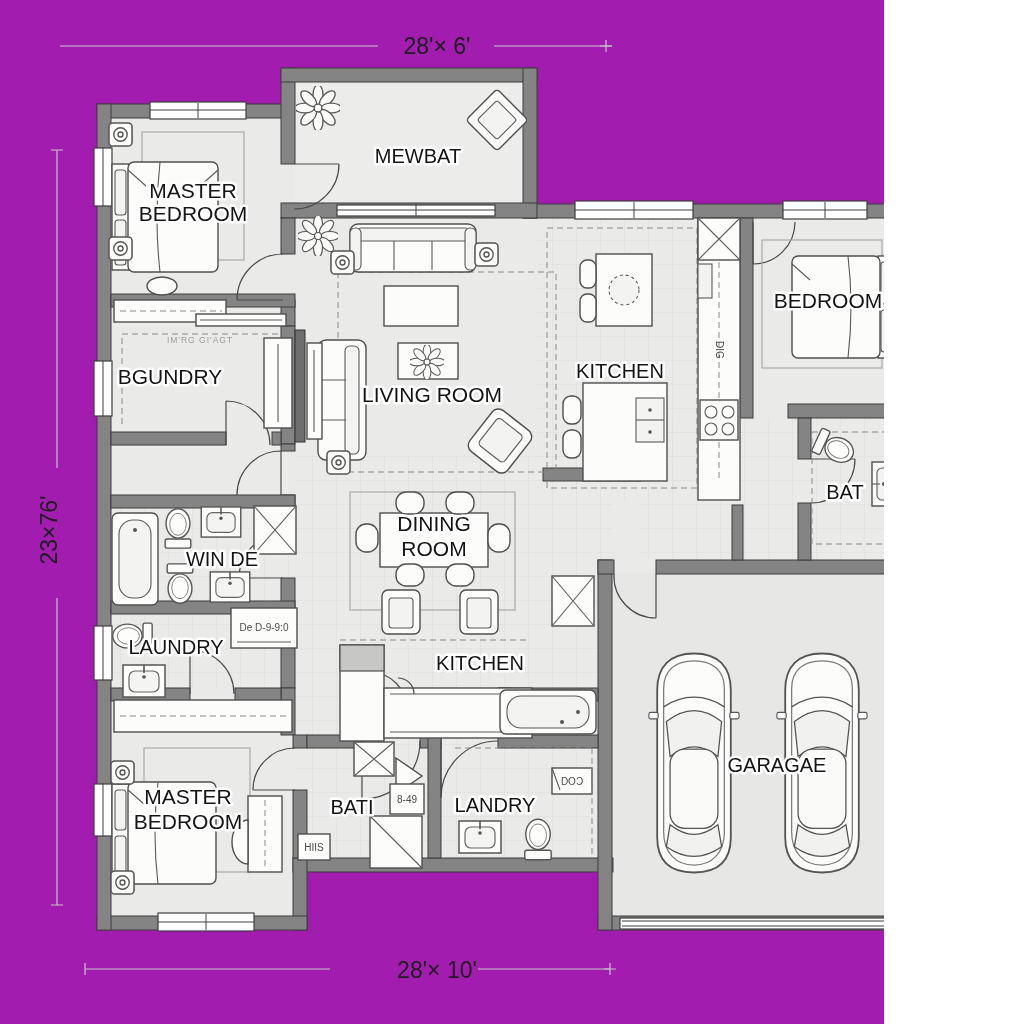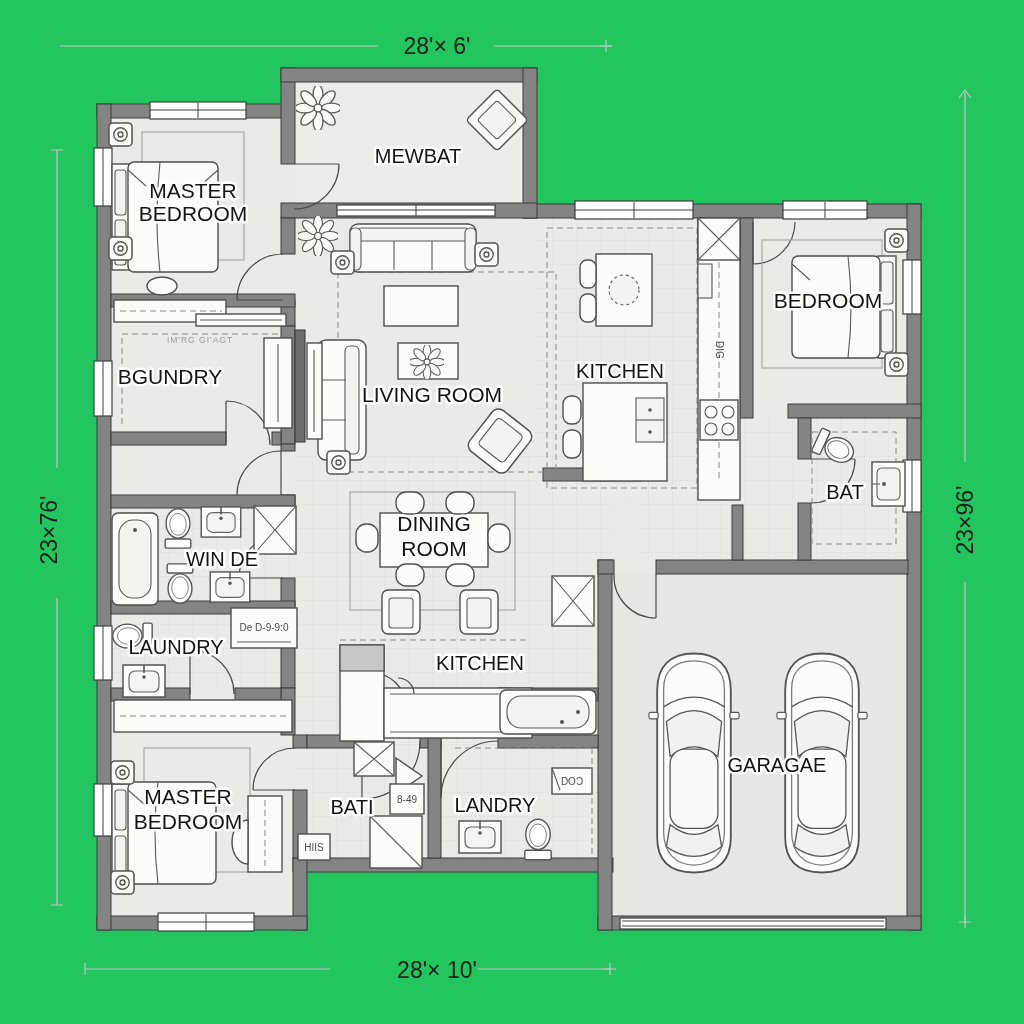--- a/index.html
+++ b/index.html
@@ -1,16 +1,16 @@
 <!DOCTYPE html>
 <html><head>
 <meta charset="utf-8">
 <style>
   html,body{margin:0;padding:0;background:#ffffff;}
-  .stage{position:relative;width:1024px;height:1024px;background:#22c55e;overflow:hidden;
+  .stage{position:relative;width:884px;height:1024px;background:#a21caf;overflow:hidden;
          font-family:"Liberation Sans",sans-serif;}
   svg{display:block;}
   .wall{fill:#848484;stroke:#3d3d3d;stroke-width:1;}
   .wall-dark{fill:#6e6e6e;stroke:#333;stroke-width:1;}
   .floor{fill:#eaeae8;}
   .floor-patio{fill:#ececea;}
   .floor-garage{fill:#e7e7e5;}
   .winf{fill:#ffffff;stroke:#3f3f3f;stroke-width:1.2;}
   .winl{stroke:#3f3f3f;stroke-width:1;}
   .furn{fill:#fcfcfb;stroke:#4f4f4f;stroke-width:1.4;}

